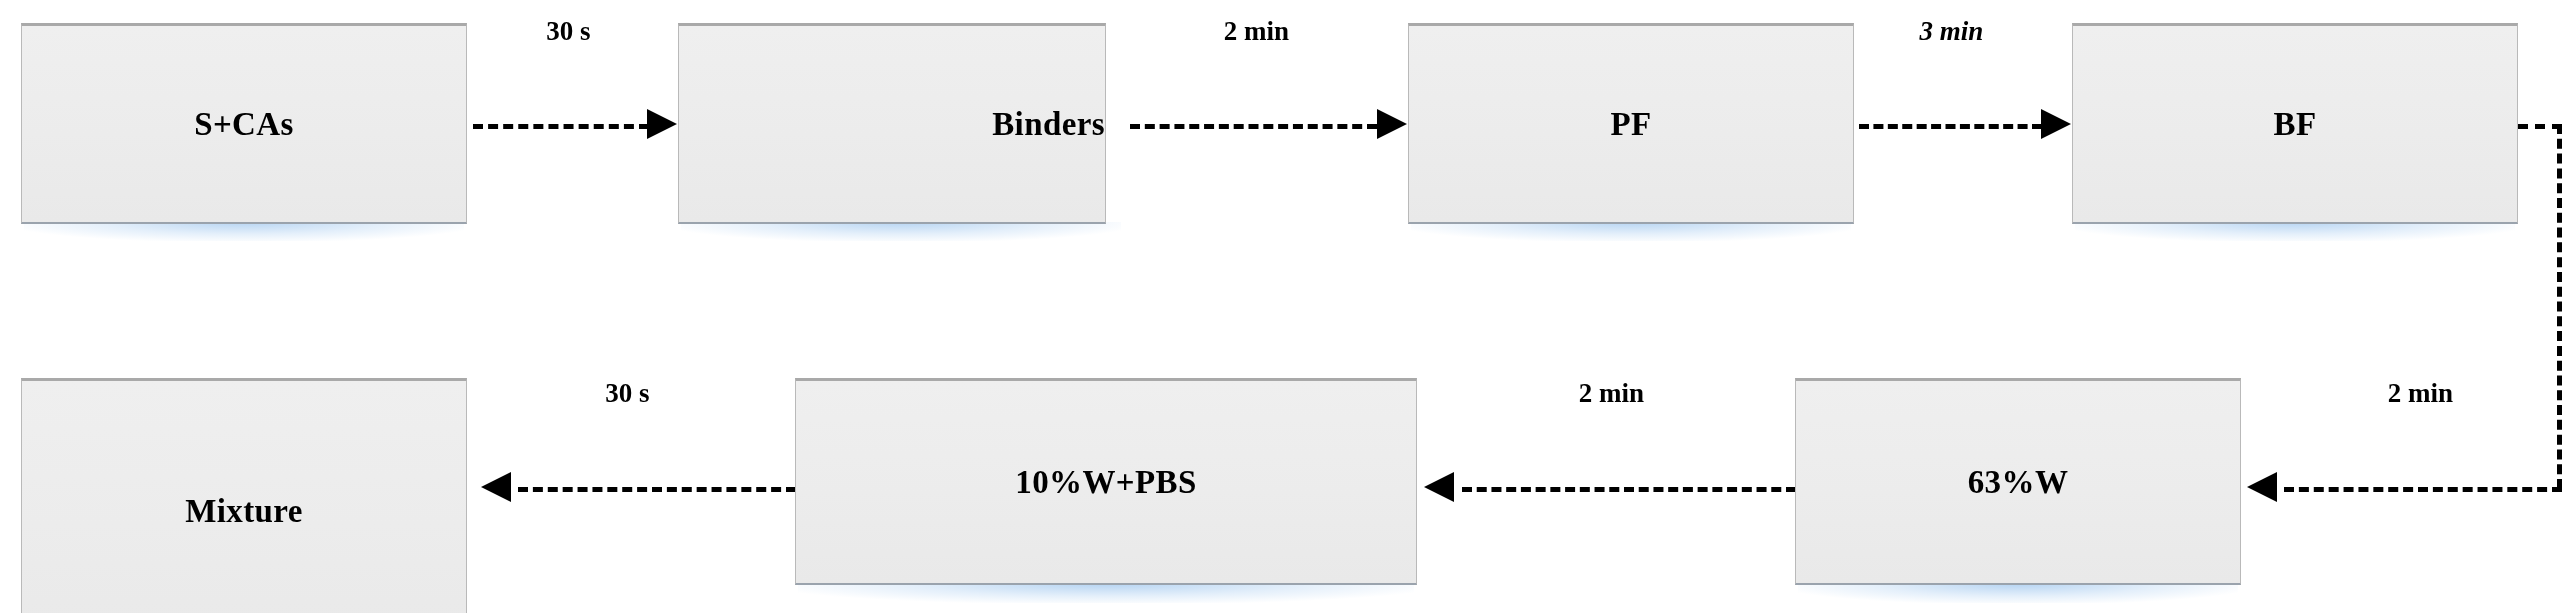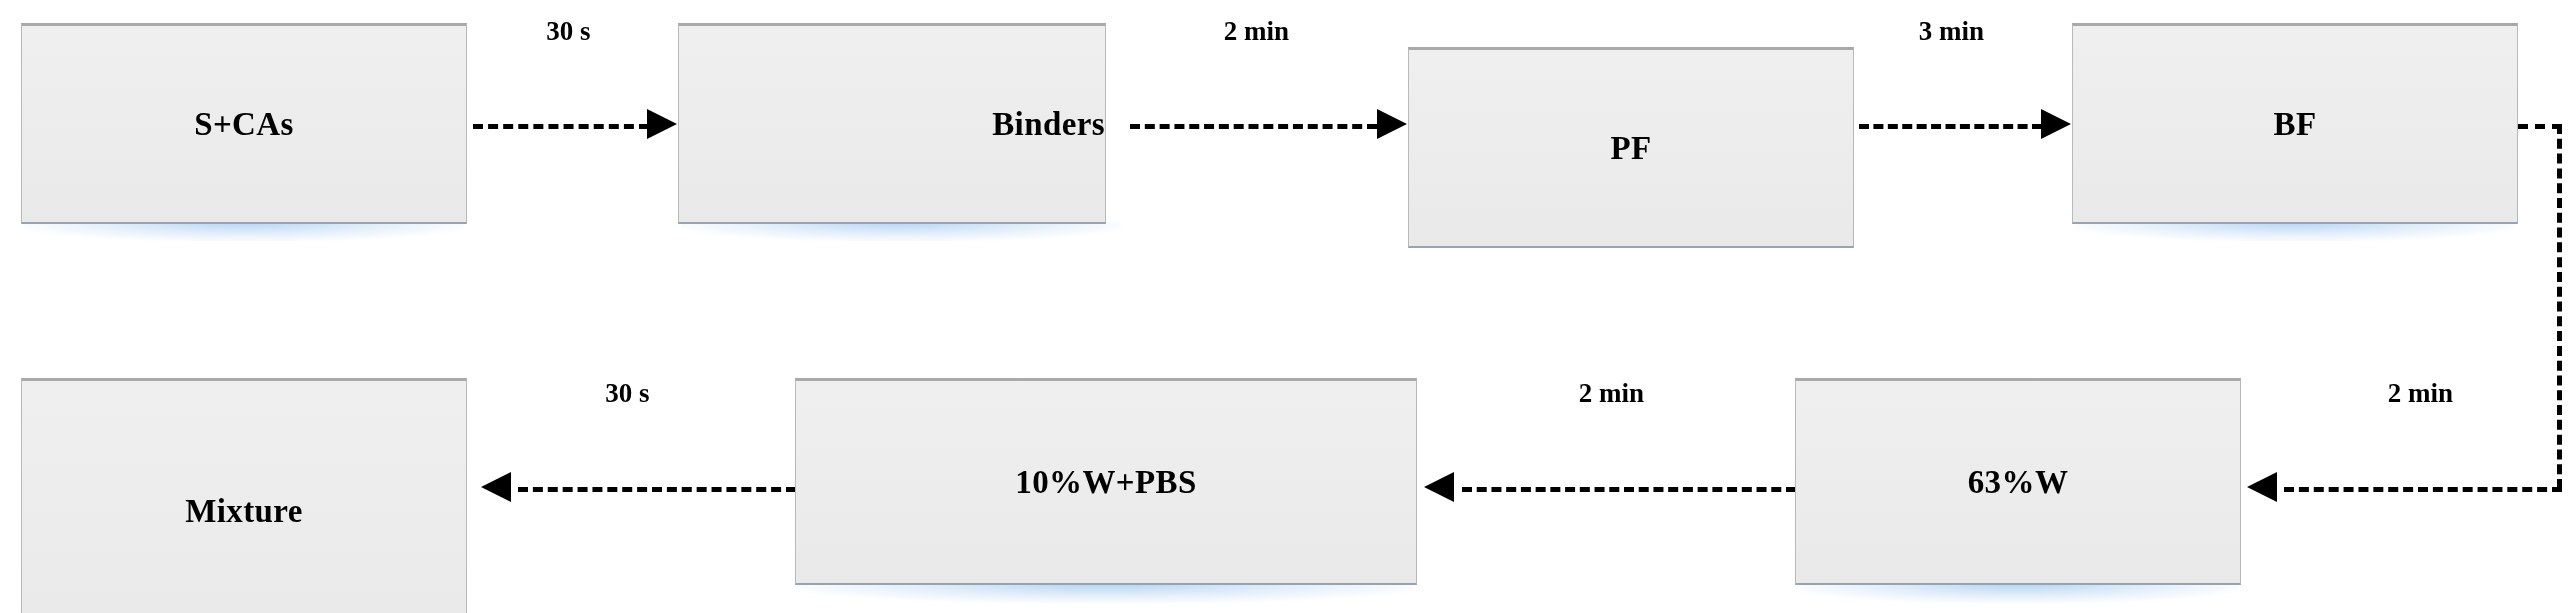--- a/index.html
+++ b/index.html
@@ -99,21 +99,21 @@
   <div class="node" style="left:21px; top:23px; width:446px; height:201px;font-family:Liberation Serif, serif;">
     <span class="node-label">S+CAs</span>
   </div>
 
   <div class="node-glow" style="left:681px; top:222px; width:440px;"></div>
   <div class="node" style="left:678px; top:23px; width:428px; height:201px;justify-content:flex-end;">
     <span class="node-label">Binders</span>
   </div>
 
   <div class="node-glow" style="left:1411px; top:222px; width:440px;"></div>
-  <div class="node" style="left:1408px; top:23px; width:446px; height:201px;margin-top:24px;">
+  <div class="node" style="left:1408px; top:23px; width:446px; height:201px;">
     <span class="node-label">PF</span>
   </div>
 
   <div class="node-glow" style="left:2075px; top:222px; width:440px;"></div>
   <div class="node" style="left:2072px; top:23px; width:446px; height:201px;text-align:right;">
     <span class="node-label">BF</span>
   </div>
 
   <div class="node-glow" style="left:24px; top:584px; width:440px;"></div>
   <div class="node" style="left:21px; top:378px; width:446px; height:265px;">
@@ -133,21 +133,21 @@
   <div class="hline" style="left:473px; top:124px; width:176px;"></div>
   <div class="arrow-head arrow-right" style="left:647px; top:109px;"></div>
   <div class="edge-label" style="left:480px; top:15.6px; width:177px;">30 s</div>
 
   <div class="hline" style="left:1130px; top:124px; width:247px;"></div>
   <div class="arrow-head arrow-right" style="left:1377px; top:109px;"></div>
   <div class="edge-label" style="left:1164px; top:15.6px; width:185px;">2 min</div>
 
   <div class="hline" style="left:1859px; top:124px; width:183px;"></div>
   <div class="arrow-head arrow-right" style="left:2041px; top:109px;"></div>
-  <div class="edge-label" style="left:1859px; top:15.6px; width:185px;">3 min</div>
+  <div class="edge-label" style="left:1859px; top:15.6px; width:185px;font-style:italic;">3 min</div>
 
   <div class="hline" style="left:2518px; top:124px; width:44px;"></div>
   <div class="vline" style="left:2557px; top:124px; height:365px;"></div>
   <div class="hline" style="left:2284px; top:487px; width:278px;"></div>
   <div class="arrow-head arrow-left" style="left:2247px; top:472px;"></div>
   <div class="edge-label" style="left:2328px; top:378px; width:185px;">2 min</div>
 
   <div class="hline" style="left:1462px; top:487px; width:334px;"></div>
   <div class="arrow-head arrow-left" style="left:1424px; top:472px;"></div>
   <div class="edge-label" style="left:1519px; top:378px; width:185px;">2 min</div>

